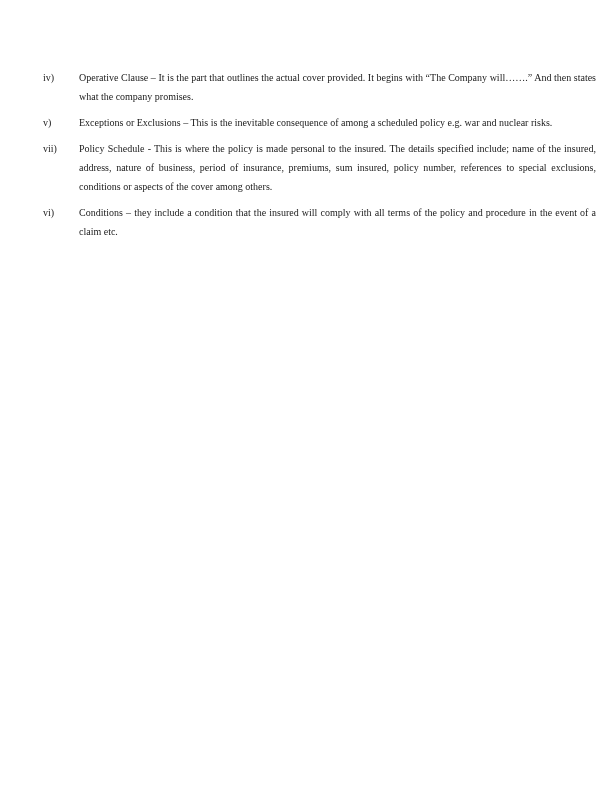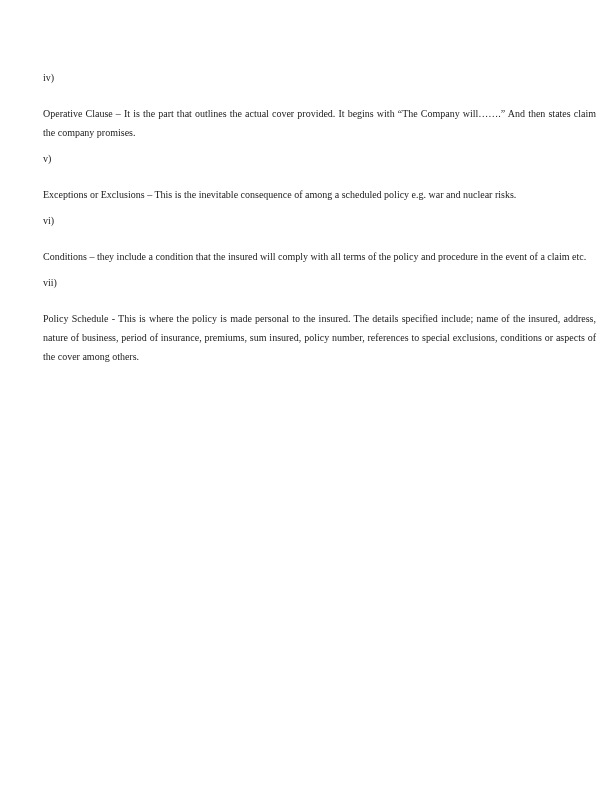--- a/index.html
+++ b/index.html
@@ -22,21 +22,21 @@
       background: #ffffff;
     }
     .list {
       position: absolute;
       left: 43px;
       top: 68px;
       width: 553px;
     }
     .item {
       display: flex;
-      flex-direction: column;
+      flex-direction: row;
       align-items: flex-start;
       font-size: 10px;
       line-height: 19px;
       margin-bottom: 7px;
       justify-content: space-between;
     }
     .item .num {
       width: 36px;
       flex: 0 0 36px;
     }
@@ -46,28 +46,28 @@
       text-align-last: left;
     }
   </style>
 </head>
 <body>
 
 <div class="page">
   <div class="list">
     <div class="item">
       <span class="num">iv)</span>
-      <span class="text">Operative Clause – It is the part that outlines the actual cover provided. It begins with “The Company will…….” And then states claim the company promises.</span>
+      <span class="text">Operative Clause – It is the part that outlines the actual cover provided. It begins with “The Company will…….” And then states what the company promises.</span>
     </div>
     <div class="item">
       <span class="num">v)</span>
       <span class="text">Exceptions or Exclusions – This is the inevitable consequence of among a scheduled policy e.g. war and nuclear risks.</span>
     </div>
     <div class="item">
+      <span class="num">vii)</span>
+      <span class="text">Policy Schedule - This is where the policy is made personal to the insured.  The details specified include; name of the insured, address, nature of business, period of insurance, premiums, sum insured, policy number, references to special exclusions, conditions or aspects of the cover among others.</span>
+    </div>
+    <div class="item">
       <span class="num">vi)</span>
       <span class="text">Conditions – they include a condition that the insured will comply with all terms of the policy and procedure in the event of a claim etc.</span>
-    </div>
-    <div class="item">
-      <span class="num">vii)</span>
-      <span class="text">Policy Schedule - This is where the policy is made personal to the insured.  The details specified include; name of the insured, address, nature of business, period of insurance, premiums, sum insured, policy number, references to special exclusions, conditions or aspects of the cover among others.</span>
     </div>
   </div>
 </div>
 
 </body></html>

